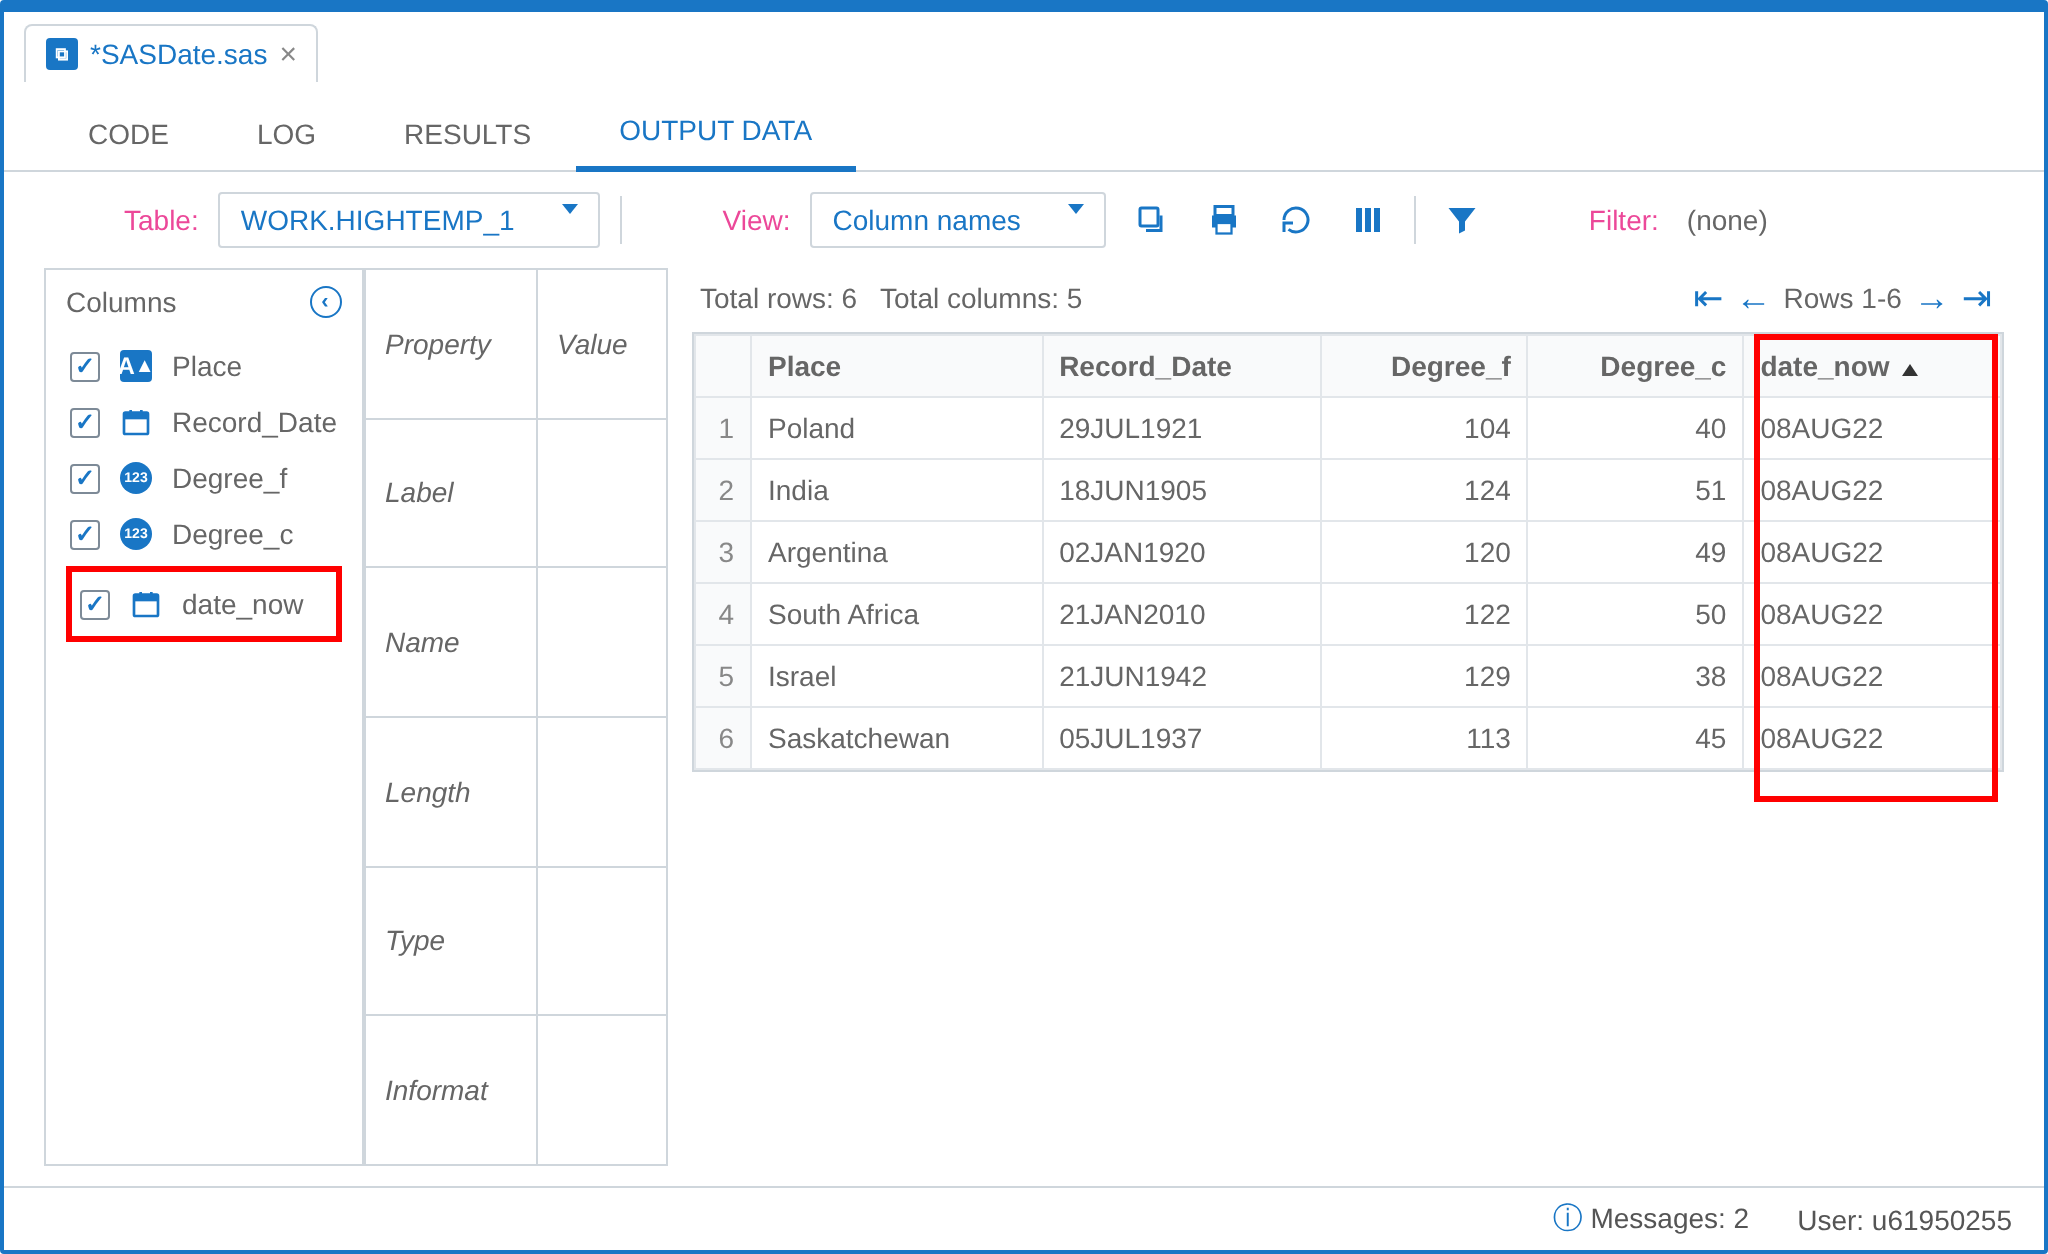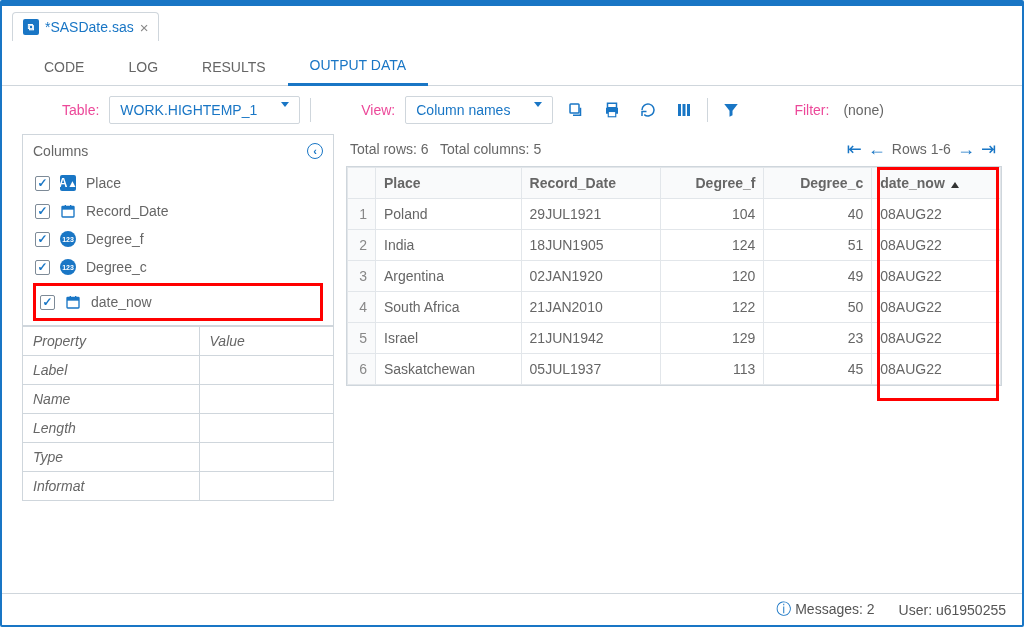--- a/index.html
+++ b/index.html
@@ -16,21 +16,21 @@
   .toolbar { display: flex; align-items: center; padding: 10px 20px; gap: 10px; flex-wrap: wrap; }
   .toolbar .lbl { color: #ec4899; margin-left: 40px; }
   .select-box { display: inline-flex; align-items: flex-start; border: 1px solid #cfd6dc; border-radius: 2px; padding: 5px 10px; gap: 24px; color: #1976c5; cursor: pointer; }
   .select-box .caret { width: 0; height: 0; border-left: 4px solid transparent; border-right: 4px solid transparent; border-top: 5px solid #1976c5; }
   .divider { width: 1px; background: #cfd6dc; height: 24px; }
   .icon-btn { display: inline-flex; align-items: center; justify-content: center; width: 26px; height: 26px; cursor: pointer; color: #1976c5; }
   .icon-btn svg { width: 18px; height: 18px; }
   .filter-text { color: #666; margin-left: 4px; }
 
   .main { flex: 1; display: flex; padding: 0 20px 10px 20px; gap: 12px; overflow: hidden; }
-  .left-panel { width: 312px; display: flex; flex-direction: column; }
+  .left-panel { width: 312px; display: flex; flex-direction: row; }
   .columns-panel { border: 1px solid #cfd6dc; padding: 8px 10px 4px 10px; position: relative; }
   .columns-header { display: flex; align-items: center; justify-content: space-between; color: #666; margin-bottom: 10px; }
   .collapse-icon { color: #1976c5; width: 16px; height: 16px; display: inline-flex; align-items: center; justify-content: center; cursor: pointer; border: 1px solid #1976c5; border-radius: 50%; font-size: 11px; font-weight: bold; }
   .col-item { display: flex; align-items: center; gap: 10px; padding: 6px 2px; color: #666; }
   .chk { width: 15px; height: 15px; border: 1.5px solid #7d8a97; border-radius: 2px; display: inline-flex; align-items: center; justify-content: center; cursor: pointer; background: #fff; }
   .chk.checked::after { content: "✓"; color: #1976c5; font-size: 12px; font-weight: bold; }
   .type-icon { width: 16px; height: 16px; display: inline-flex; align-items: center; justify-content: center; font-size: 10px; font-weight: bold; border-radius: 50%; color: #fff; }
   .type-icon.alpha { background: #1976c5; border-radius: 2px; }
   .type-icon.alpha::before { content: "A"; font-size: 12px; }
   .type-icon.num { background: #1976c5; }
@@ -265,21 +265,21 @@
                 <td>21JAN2010</td>
                 <td class="num">122</td>
                 <td class="num">50</td>
                 <td>08AUG22</td>
               </tr>
               <tr>
                 <td class="rownum">5</td>
                 <td>Israel</td>
                 <td>21JUN1942</td>
                 <td class="num">129</td>
-                <td class="num">23</td>
+                <td class="num">38</td>
                 <td>08AUG22</td>
               </tr>
               <tr>
                 <td class="rownum">6</td>
                 <td>Saskatchewan</td>
                 <td>05JUL1937</td>
                 <td class="num">113</td>
                 <td class="num">45</td>
                 <td>08AUG22</td>
               </tr>

